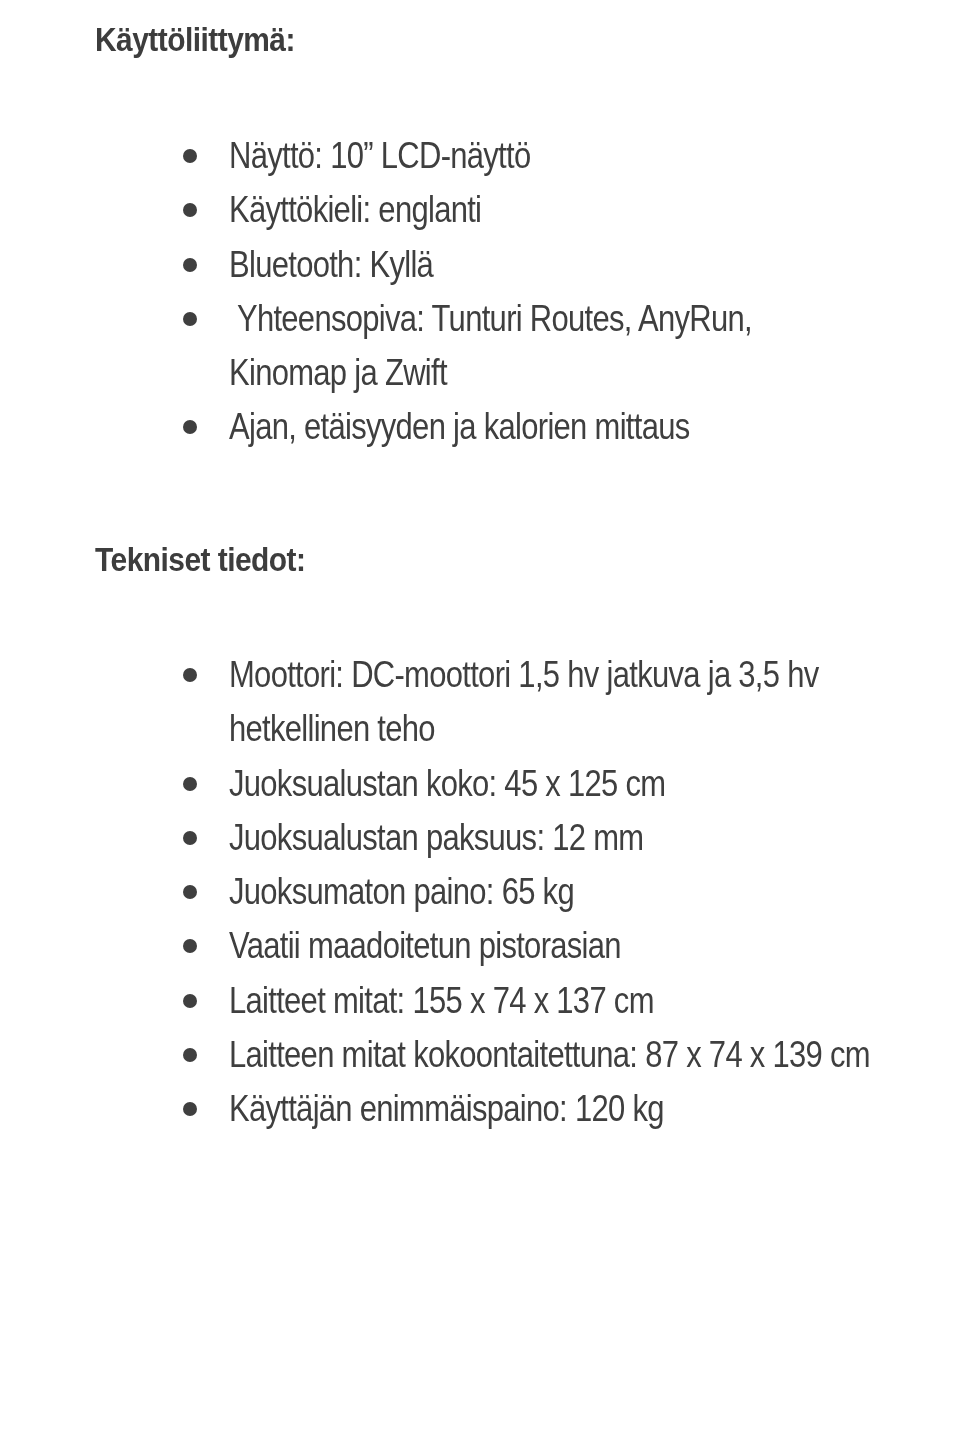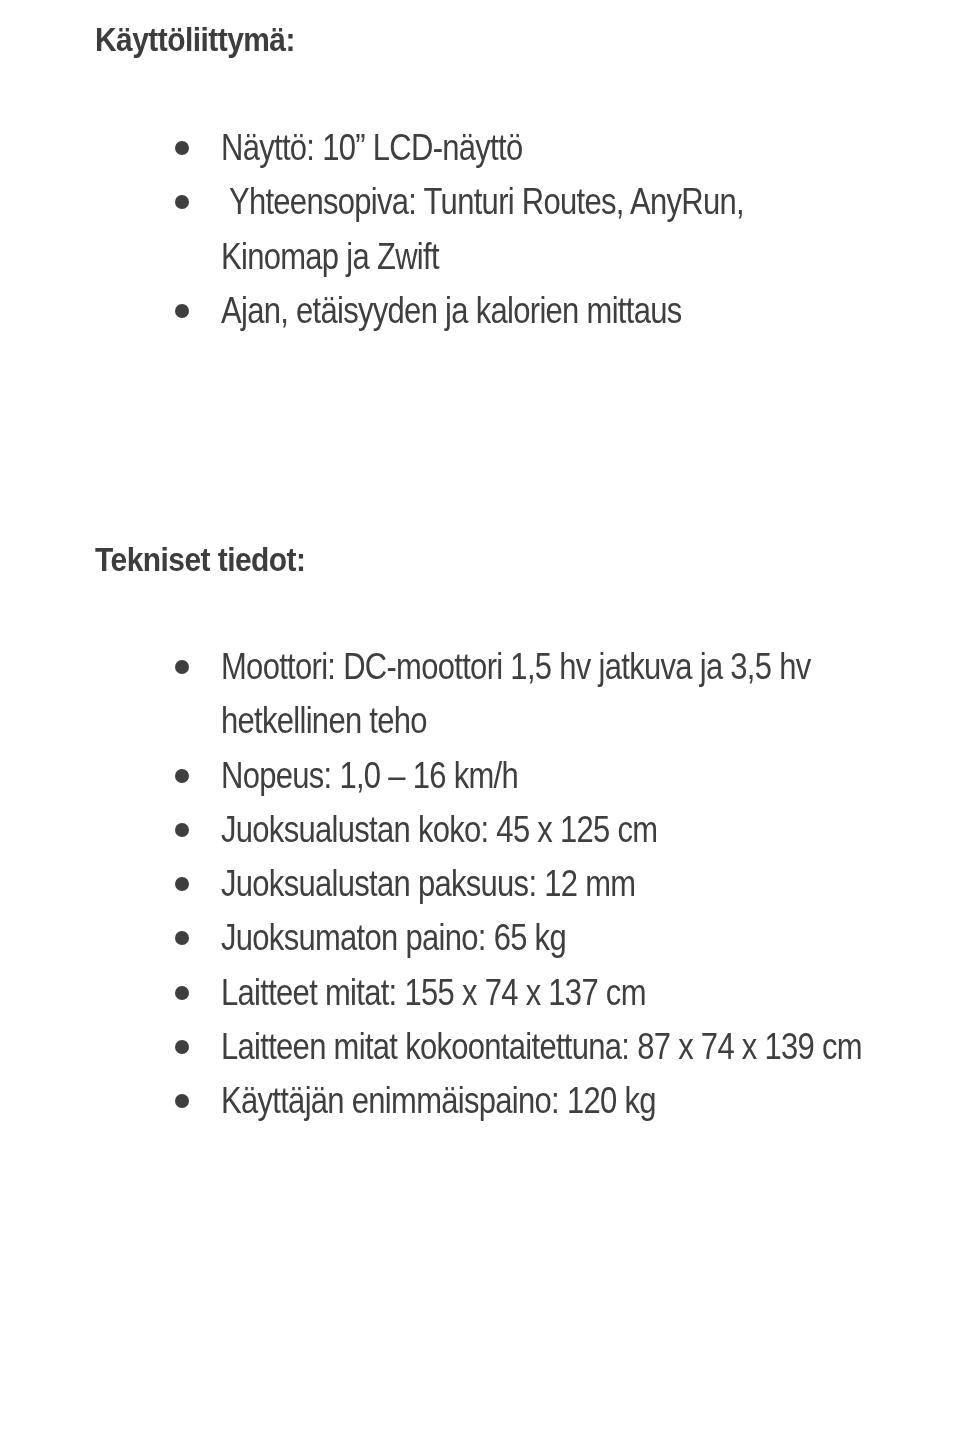--- a/index.html
+++ b/index.html
@@ -12,21 +12,21 @@
   .heading {
     position: absolute; left: 95px;
     font-weight: bold; font-size: 34px; letter-spacing: -0.6px;
     color: #3d3d3d; white-space: nowrap;
     transform: scaleX(0.88); transform-origin: left center;
   }
   .h1 { top: 20px; }
   .h2 { top: 540px; }
   ul.list {
     position: absolute; left: 213px; width: 660px;
-    margin: 8px; padding: 0; list-style: none;
+    margin: 16px; padding: 0; list-style: none;
   }
   ul.list1 { top: 113px; }
   ul.list2 { top: 632px; text-decoration: underline; }
   ul.list li {
     position: relative;
     font-size: 36px; line-height: 54.3px;
     letter-spacing: -0.8px;
   }
   ul.list li .txt {
     display: inline-block; width: 740px;
@@ -40,30 +40,32 @@
 </style>
 </head>
 <body>
 
 <div class="page">
 
   <div class="heading h1">Käyttöliittymä:</div>
 
   <ul class="list list1">
     <li><span class="bullet"></span><span class="txt">Näyttö: 10” LCD-näyttö</span></li>
+    <li><span class="bullet"></span><span class="txt">Käyttökieli: englanti</span></li>
+    <li><span class="bullet"></span><span class="txt">Bluetooth: Kyllä</span></li>
     <li><span class="bullet"></span><span class="txt" style="width:620px;white-space:pre-wrap;"> Yhteensopiva: Tunturi Routes, AnyRun, Kinomap ja Zwift</span></li>
     <li><span class="bullet"></span><span class="txt">Ajan, etäisyyden ja kalorien mittaus</span></li>
   </ul>
 
   <div class="heading h2">Tekniset tiedot:</div>
 
   <ul class="list list2">
     <li><span class="bullet"></span><span class="txt" style="width:750px;">Moottori: DC-moottori 1,5 hv jatkuva ja 3,5 hv hetkellinen teho</span></li>
-    <li><span class="bullet"></span><span class="txt">Nopeus: 1,0 – 16 km/h</span></li>
     <li><span class="bullet"></span><span class="txt">Juoksualustan koko: 45 x 125 cm</span></li>
     <li><span class="bullet"></span><span class="txt">Juoksualustan paksuus: 12 mm</span></li>
     <li><span class="bullet"></span><span class="txt">Juoksumaton paino: 65 kg</span></li>
+    <li><span class="bullet"></span><span class="txt">Vaatii maadoitetun pistorasian</span></li>
     <li><span class="bullet"></span><span class="txt">Laitteet mitat: 155 x 74 x 137 cm</span></li>
     <li><span class="bullet"></span><span class="txt" style="width:770px;">Laitteen mitat kokoontaitettuna: 87 x 74 x 139 cm</span></li>
     <li><span class="bullet"></span><span class="txt">Käyttäjän enimmäispaino: 120 kg</span></li>
   </ul>
 
 </div>
 
 </body></html>

